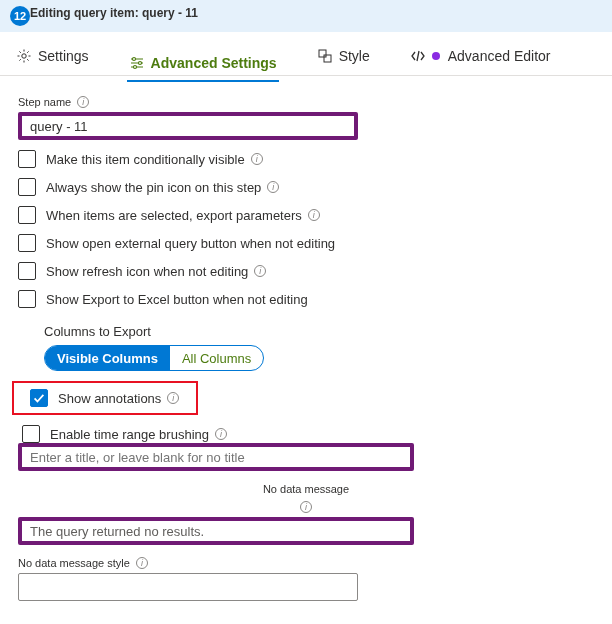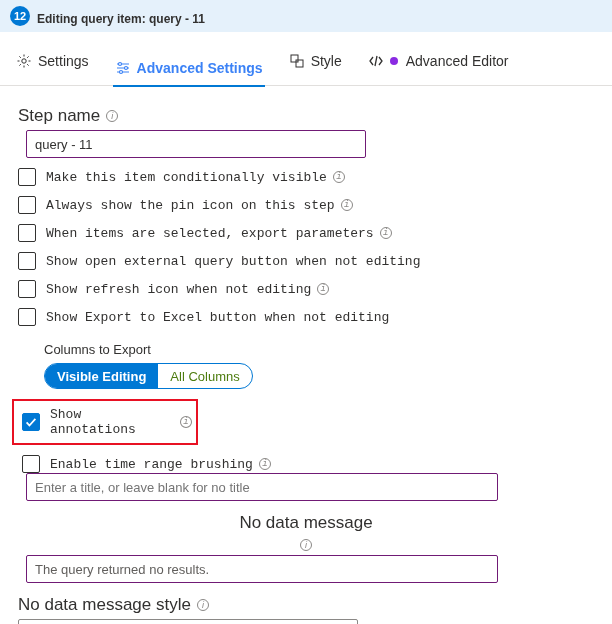--- a/index.html
+++ b/index.html
@@ -6,61 +6,61 @@
   body {
     margin: 0;
     font-family: "Segoe UI", -apple-system, BlinkMacSystemFont, sans-serif;
     font-size: 13px;
     color: #323130;
     background: #ffffff;
     width: 612px;
   }
   .header-bar {
     display: flex;
-    align-items: flex-end;
+    align-items: flex-start;
     background: #e5f1fb;
     padding: 6px 10px;
-    gap: 7px;
+    gap: 0;
   }
   .step-badge {
     width: 20px;
     height: 20px;
     border-radius: 50%;
     background: #0078d4;
     color: #fff;
     font-size: 11px;
     font-weight: 600;
     display: flex;
     align-items: center;
     justify-content: center;
   }
   .header-title {
     font-weight: 600;
     font-size: 12px;
   }
   .tab-row {
     display: flex;
     align-items: center;
-    gap: 22px;
+    gap: 36px;
     padding: 8px 14px 0 14px;
     border-bottom: 1px solid #e1dfdd;
-    height: 54px;
+    height: 44px;
   }
   .tab {
     display: flex;
     align-items: center;
     gap: 6px;
     padding: 6px 2px 10px 2px;
     cursor: pointer;
     color: #323130;
     font-size: 14px;
     position: relative;
   }
   .tab.selected {
-    color: #3b82f6;
+    color: #4d7c0f;
     font-weight: 600;
     margin-top: 14px;
   }
   .tab.selected::after {
     content: "";
     position: absolute;
     left: 0; right: 0; bottom: -1px;
     height: 2px;
     background: #0078d4;
   }
@@ -69,55 +69,54 @@
   .purple-dot {
     width:8px; height:8px; border-radius:50%; background:#8a2be2;
     display:inline-block; margin-right:2px;
   }
   .body-area {
     padding: 14px 18px 10px 18px;
   }
   .field-label {
     display:flex; align-items:center; gap:6px;
     margin: 6px 0 4px 0;
-    font-size:17px;
+    font-size:11px;
   }
   .info-icon {
     width:12px; height:12px; border:1px solid #8a8886; border-radius:50%;
     display:inline-flex; align-items:center; justify-content:center;
     font-size:9px; color:#8a8886; line-height:1;
   }
   .info-icon::before { content:"i"; font-style: italic;}
   .text-input {
     width: 340px;
     height: 28px;
-    border: 1px solid #701a75;
+    border: 4px solid #701a75;
     border-radius: 2px;
     padding: 0 8px;
     font: inherit;
     color: #323130;
     background:#fff;
-    margin-left:8px;
-  }
-  .text-input.wide { width: 472px; }
+  }
+  .text-input.wide { width: 396px; }
   .text-input.grey { color:#605e5c; }
   .check-row {
     display:flex; align-items:center; gap:10px;
     margin: 10px 0 0 0;
   }
   .checkbox {
     width:18px; height:18px; border:1px solid #323130; border-radius:2px;
     display:flex; align-items:center; justify-content:center;
     cursor:pointer; flex-shrink:0;
   }
   .checkbox.checked {
     background:#0078d4; border-color:#0078d4;
   }
   .checkbox.checked svg { width:14px; height:14px; }
-  .check-label { display:flex; align-items:center; gap:6px;font-family:Liberation Mono, monospace; }
+  .check-label { display:flex; align-items:center; gap:6px; }
   .sub-block { margin-left: 26px; margin-top: 16px; }
   .sub-label { margin-bottom:6px; }
   .pill-group {
     display:inline-flex; border:1px solid #0078d4; border-radius:14px;
     overflow:hidden; height:26px;
   }
   .pill {
     padding: 0 12px; display:flex; align-items:center; cursor:pointer;
     font-size:13px; color:#4d7c0f;
   }
@@ -236,27 +235,27 @@
   <div class="check-row">
     <div class="checkbox"></div>
     <div class="check-label">
       <span>Show Export to Excel button when not editing</span>
     </div>
   </div>
 
   <div class="sub-block">
     <div class="sub-label">Columns to Export</div>
     <div class="pill-group">
-      <div class="pill selected">Visible Editing</div>
+      <div class="pill selected">Visible Columns</div>
       <div class="pill">All Columns</div>
     </div>
   </div>
 
   <div class="highlight-box">
-    <div class="check-row" style="margin:0 0 0 4px;">
+    <div class="check-row" style="margin:0 0 0 12px;">
       <div class="checkbox checked">
         <svg viewBox="0 0 16 16">
             <path d="M3 8.5 6.2 12 13 4.5" fill="none" stroke="#fff" stroke-width="2"></path>
           </svg>
       </div>
       <div class="check-label">
         <span>Show annotations</span>
         <span class="info-icon"></span>
       </div>
     </div>

